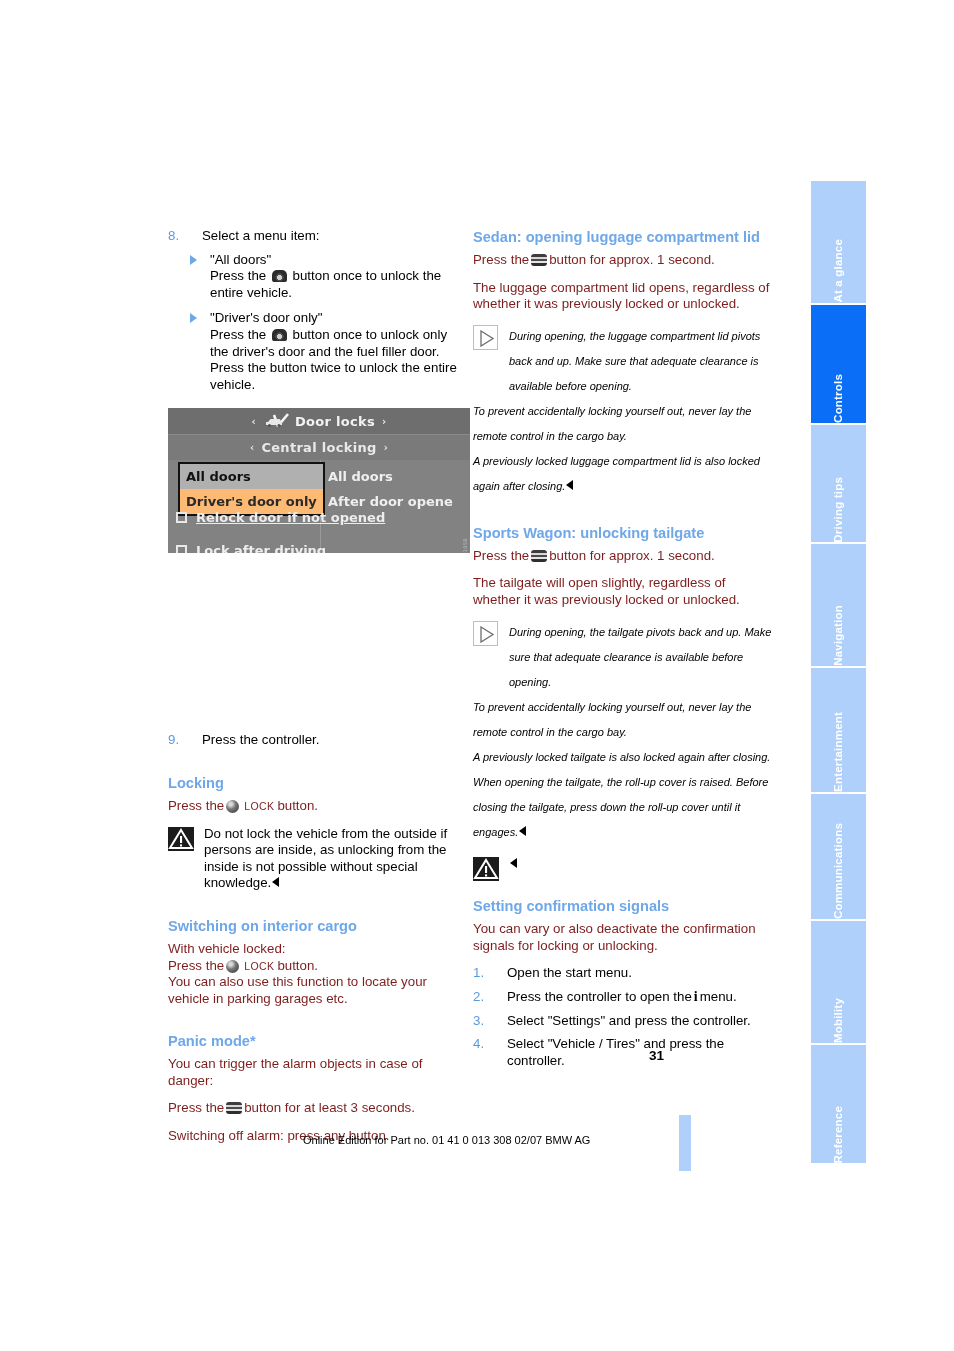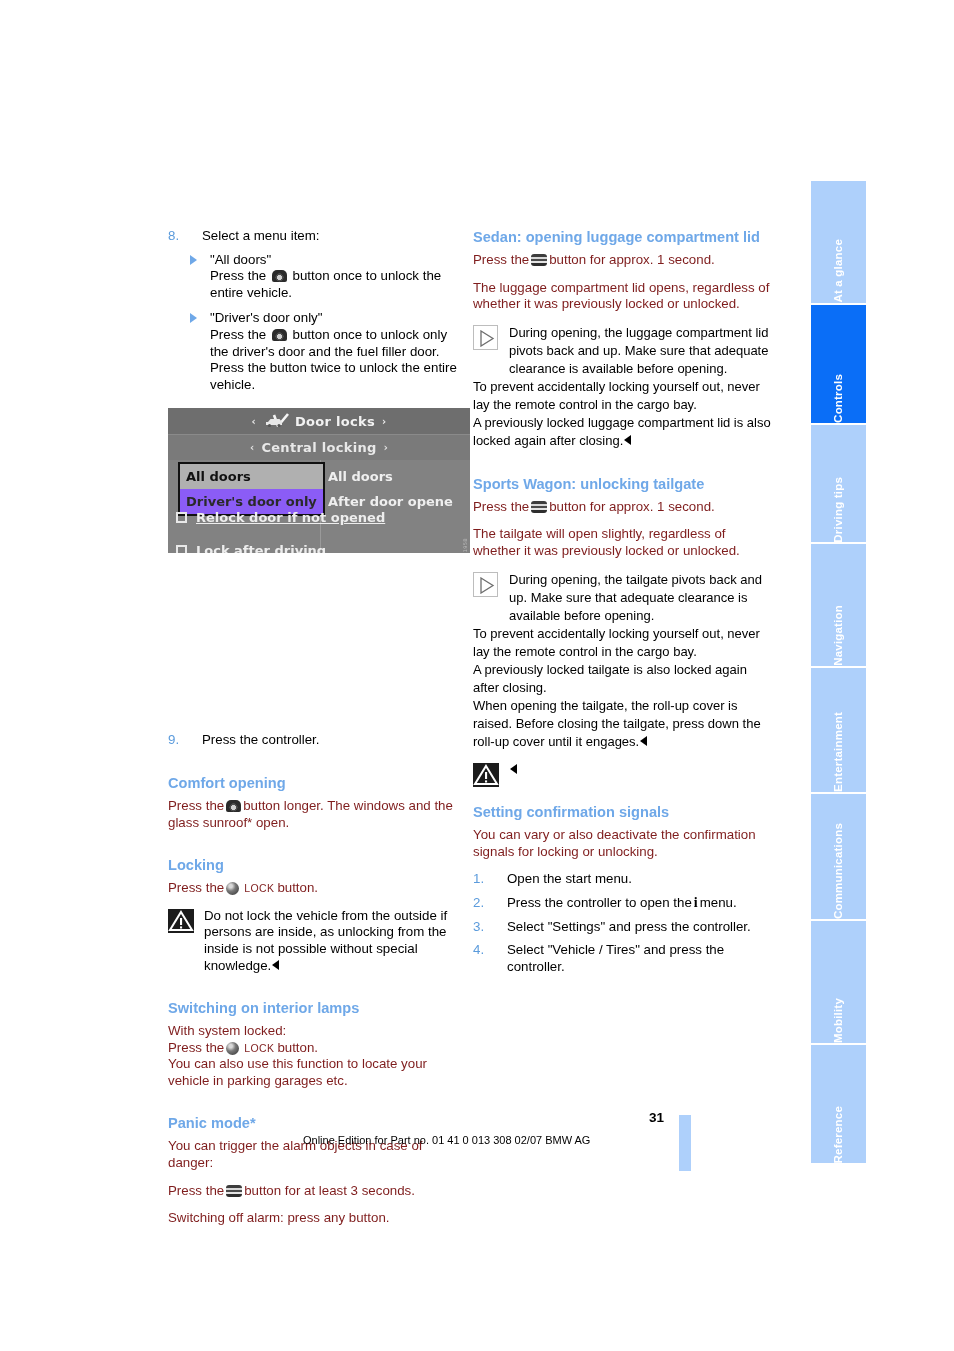--- a/index.html
+++ b/index.html
@@ -120,23 +120,24 @@
     width: 0; height: 0;
     border-left: 7px solid #6fa8e8;
     border-top: 5px solid transparent;
     border-bottom: 5px solid transparent;
   }
 
   
   .note {
     position: relative;
     padding-left: 36px;
-    font-size: 13px;
-    line-height: 18px;
+    font-size: 11px;
+    line-height: 25px;
     margin-bottom: 0;
+    font-style: italic;
   }
   .note .noteicon {
     position: absolute;
     left: 0;
     top: 1px;
     width: 25px;
     height: 25px;
     border: 1px solid #bdbdbd;
     box-sizing: border-box;
   }
@@ -287,21 +288,21 @@
     height: 25px;
     display: flex;
     align-items: center;
     padding-left: 6px;
     font-size: 13px;
     font-weight: bold;
     color: #1a1a1a;
     box-sizing: border-box;
   }
   .popup .opt.sel { background: #b0b0b0; color: #111; }
-  .popup .opt.alt { background: #8b5cf6; color: #2a2a2a; }
+  .popup .opt.alt { background: #fdba74; color: #2a2a2a; }
   .chk-row {
     position: absolute;
     left: 8px;
     color: #ededed;
     font-size: 13px;
     font-weight: bold;
     display: flex;
     align-items: center;
   }
   .chk-row .box {
@@ -321,21 +322,21 @@
     font-size: 5px;
     color: #b9b9b9;
     letter-spacing: .3px;
     white-space: nowrap;
   }
 
   
   .page-number {
     position: absolute;
     right: 290px;
-    top: 1110px;
+    top: 1048px;
     font-size: 13.5px;
     font-weight: bold;
     color: #000;
   }
   .footer-bar {
     position: absolute;
     left: 679px;
     top: 1115px;
     width: 12px;
     height: 56px;
@@ -454,47 +455,41 @@
         </div>
       </div>
 
       <div style="height:330px"></div>
 
       <div class="numitem" style="margin-bottom:0">
         <span class="num">9.</span>
         <span>Press the controller.</span>
       </div>
 
-      <div class="sec">
-        <h2>Comfort opening</h2>
-        <p class="para">
-          <span>Press the</span><span class="ic ic-unlock"></span><span>button longer. The windows and the glass sunroof</span><span class="star">*</span><span> open.</span>
-        </p>
-      </div>
 
       <div class="sec">
         <h2>Locking</h2>
         <p class="para">
           <span>Press the</span><span class="ic ic-lockdot"></span><span class="lockword">LOCK</span><span>button.</span>
         </p>
         <div class="warn">
           <span class="warnicon">
             <svg width="26" height="24" viewBox="0 0 26 24">
               <path d="M13 3 L24 21 L2 21 Z" fill="none" stroke="#ffffff" stroke-width="2"></path>
               <rect x="12" y="9" width="2.1" height="7" fill="#ffffff"></rect>
               <rect x="12" y="17.4" width="2.1" height="2.1" fill="#ffffff"></rect>
             </svg>
           </span>
           <span>Do not lock the vehicle from the outside if persons are inside, as unlocking from the inside is not possible without special knowledge.</span><span class="endmark"></span>
         </div>
       </div>
 
       <div class="sec">
-        <h2>Switching on interior lamps</h2>
-        <p class="para-tight">With system locked:</p>
+        <h2>Switching on interior cargo</h2>
+        <p class="para-tight">With vehicle locked:</p>
         <p class="para-tight">
           <span>Press the</span><span class="ic ic-lockdot"></span><span class="lockword">LOCK</span><span>button.</span>
         </p>
         <p class="para">You can also use this function to locate your vehicle in parking garages etc.</p>
       </div>
 
       <div class="sec">
         <h2><span>Panic mode</span><span>*</span></h2>
         <p class="para">You can trigger the alarm objects in case of danger:</p>
         <p class="para">

